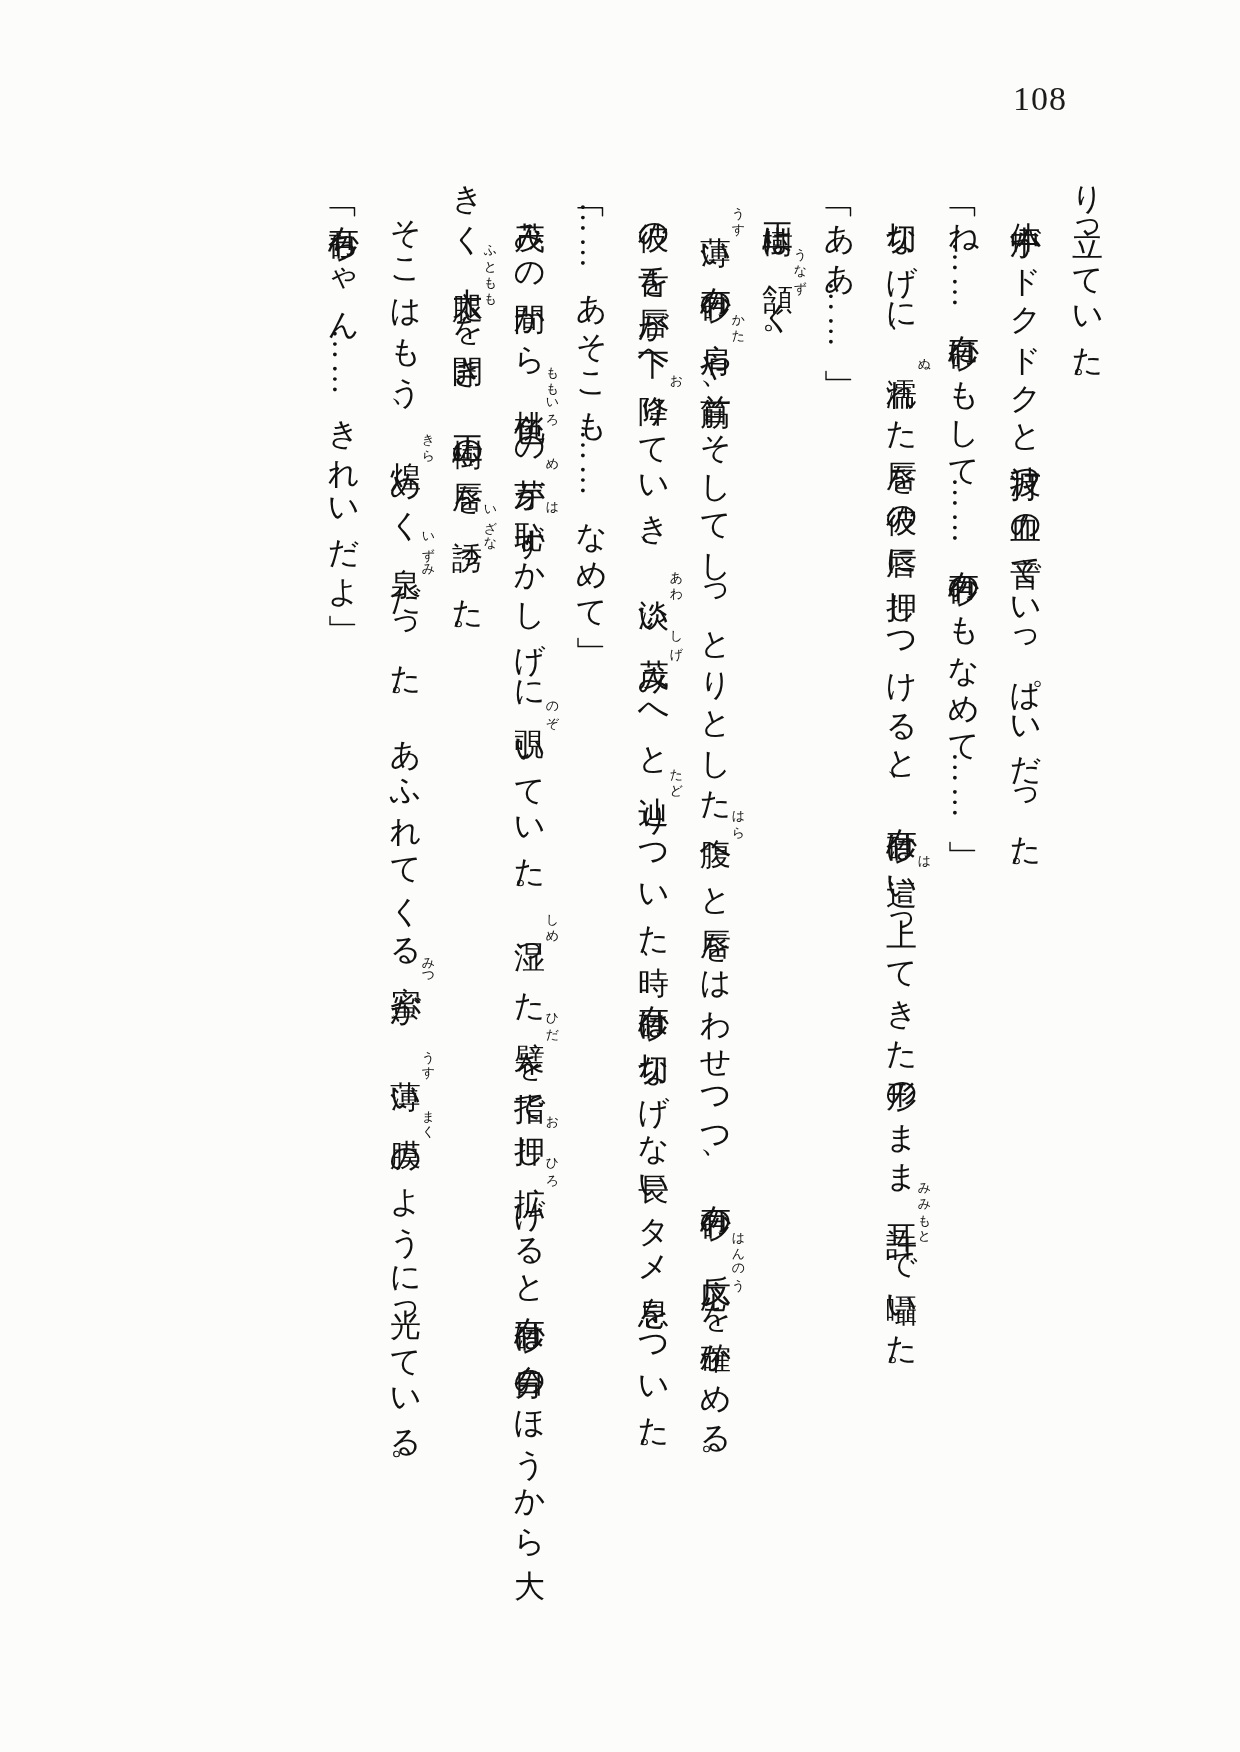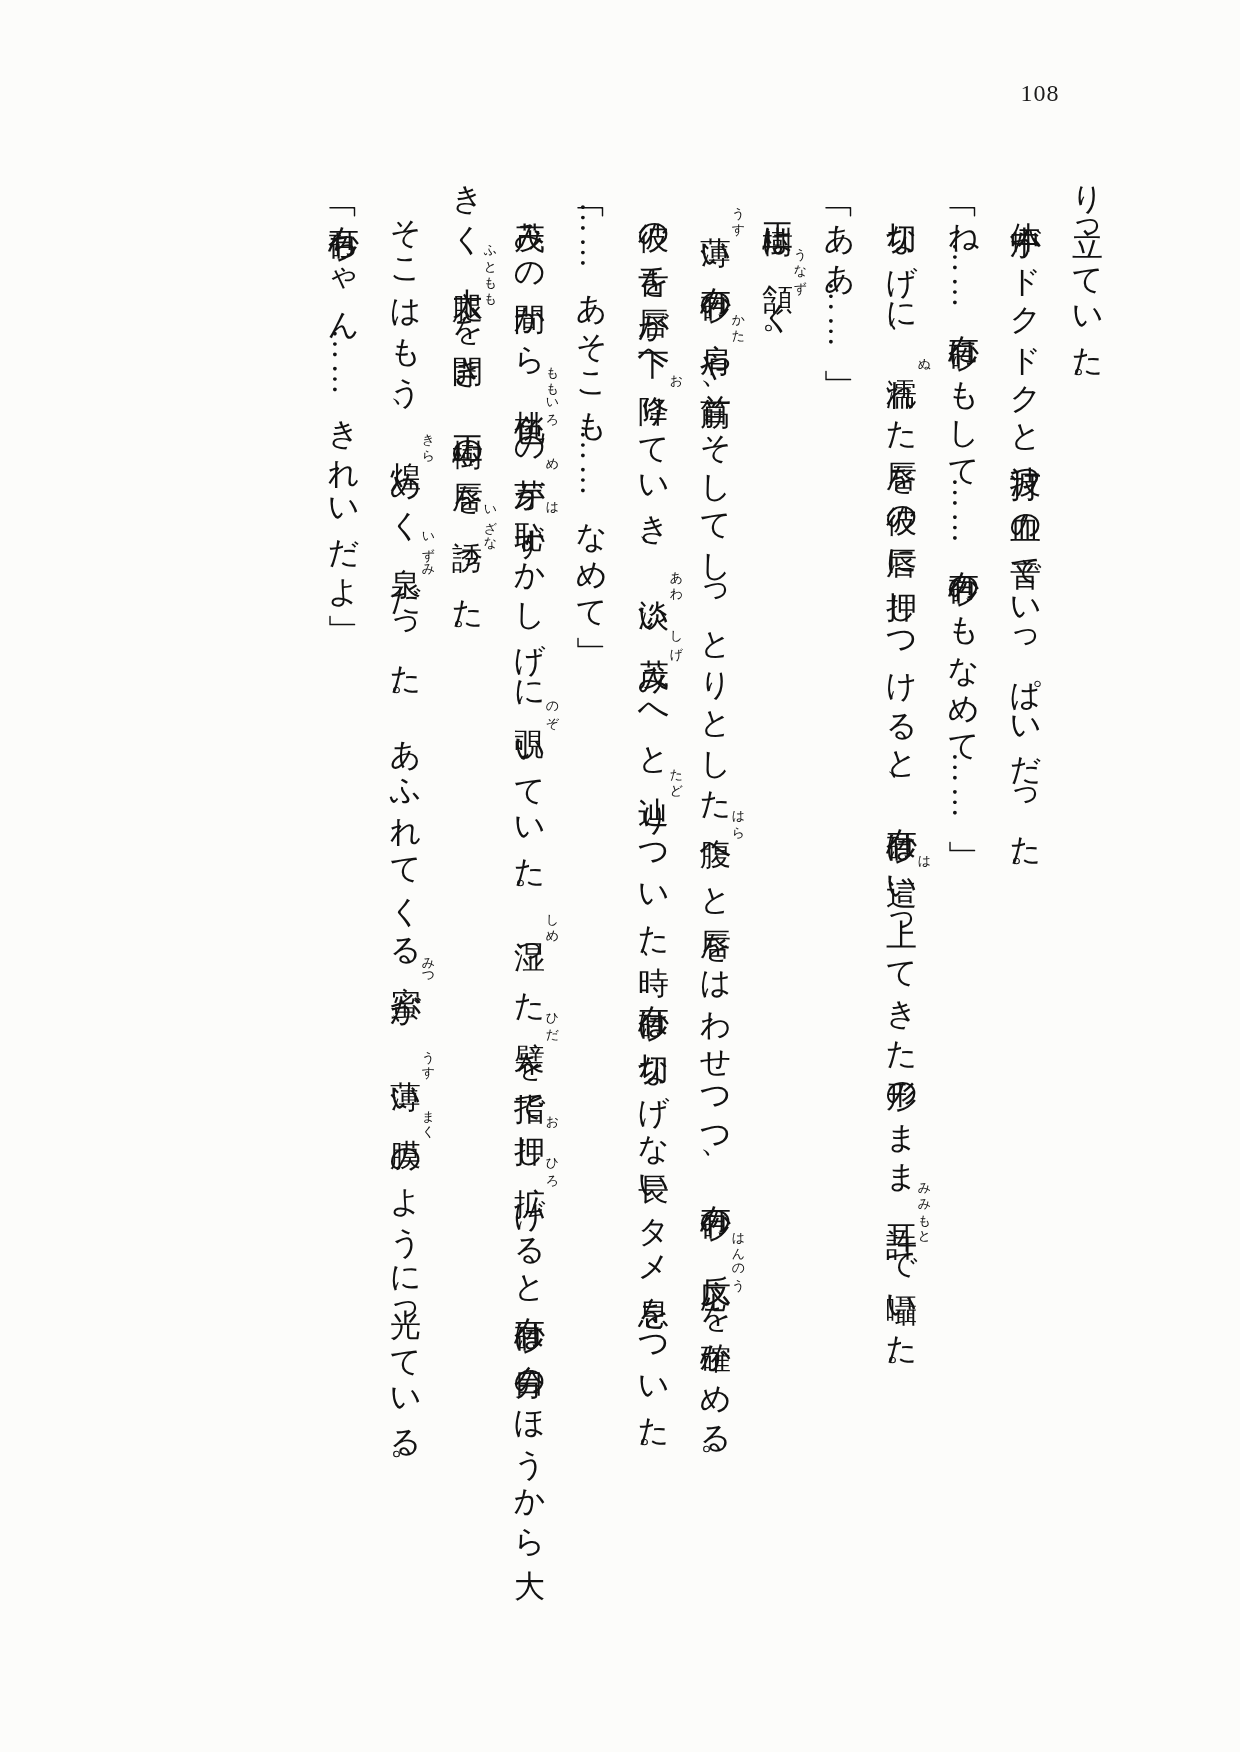--- a/index.html
+++ b/index.html
@@ -17,21 +17,21 @@
   .page {
     position: absolute;
     inset: 0;
   }
   .page-number {
     position: absolute;
     top: 80px;
     left: 995px;
     width: 90px;
     text-align: center;
-    font-size: 24px;
+    font-size: 34px;
     color: #1c1c1c;
     writing-mode: horizontal-tb;
     letter-spacing: 1px;
   }
   .text-block {
     position: absolute;
     top: 163px;
     right: 122px;
     width: 992px;
     height: 1410px;

